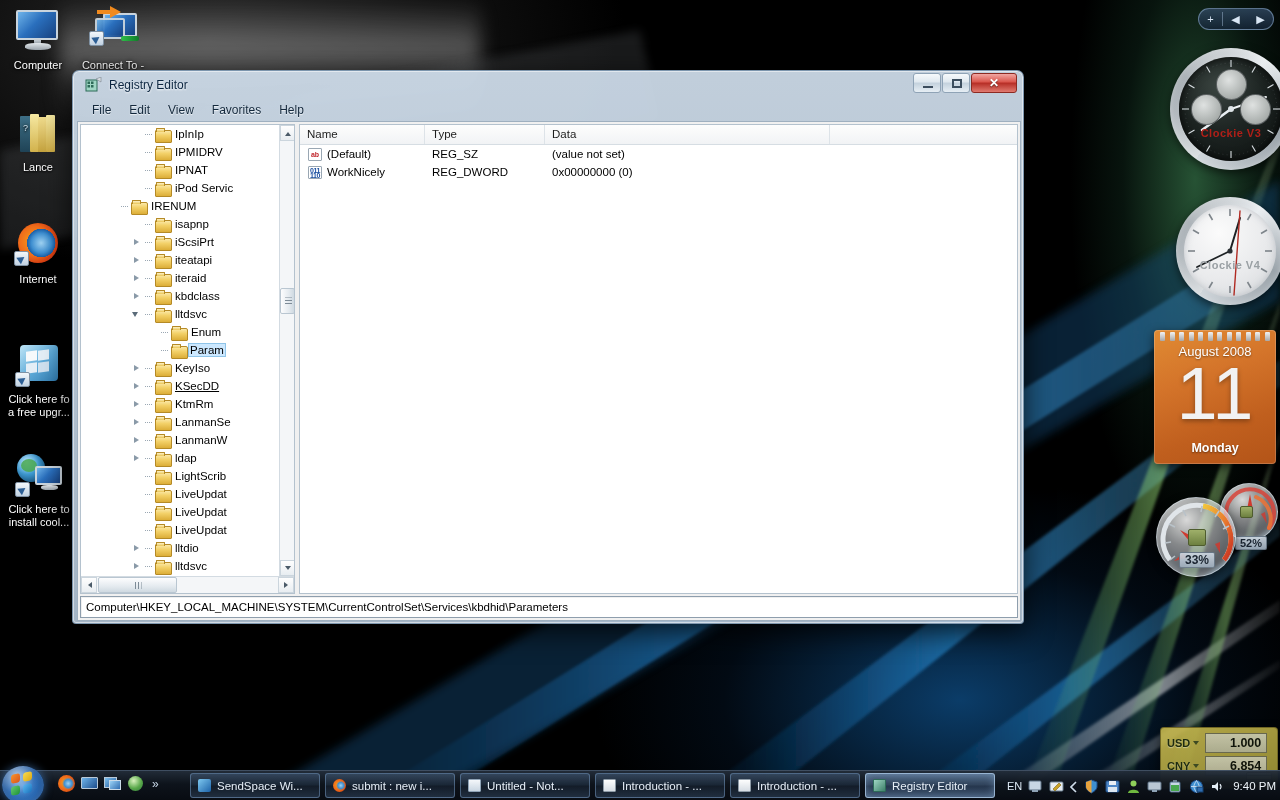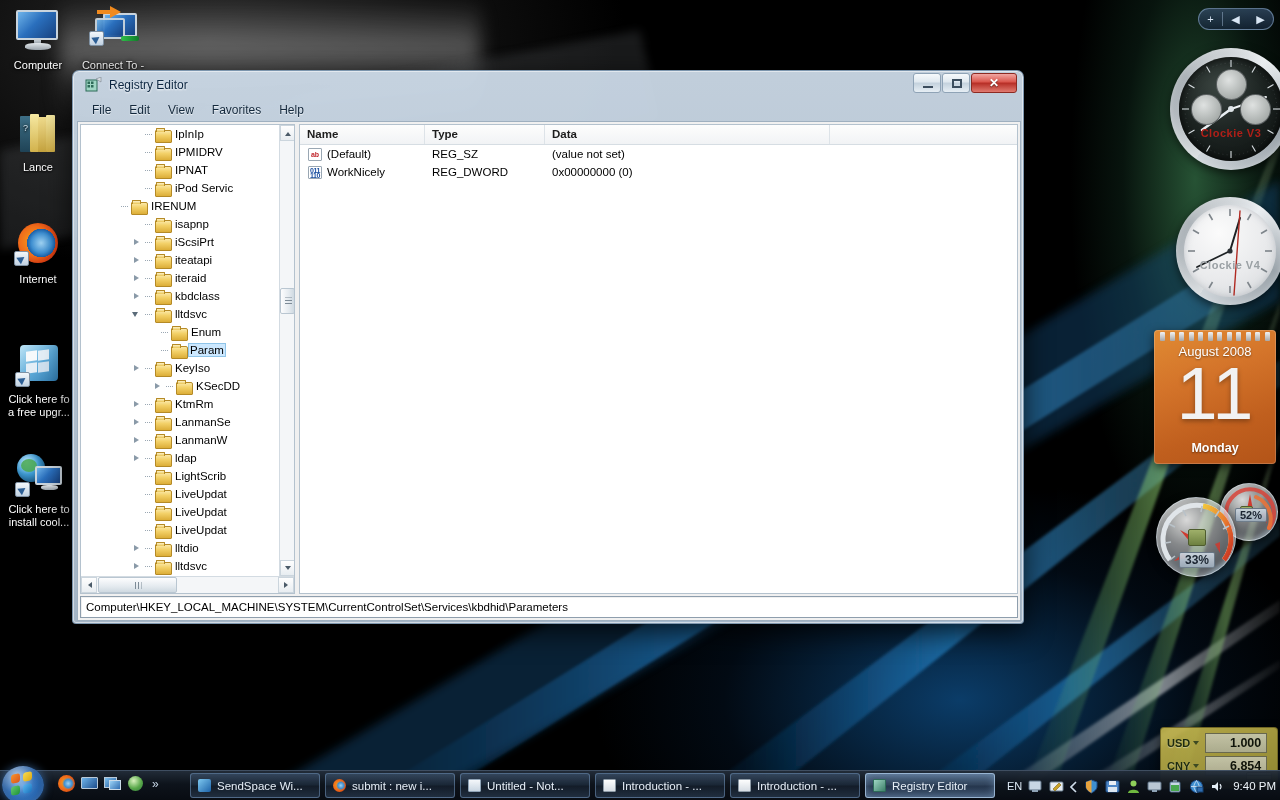--- a/index.html
+++ b/index.html
@@ -219,21 +219,21 @@
     width: 7px; height: 7px;
     background: repeating-linear-gradient(90deg,#7d8b97 0 1px, transparent 1px 3px);
   }
   .splitter { width: 4px; flex: 0 0 4px; background: transparent; cursor: col-resize; }
 
   
   #listpane {
     flex: 1 1 auto; background: #fff; border: 1px solid #b4c2ce; margin: 2px 2px 0 0;
     position: relative; overflow: hidden;
   }
-  #listheader { display: flex; height: 20px; background: linear-gradient(180deg,#fdfdfd,#f1f3f5); border-bottom: 1px solid #d6dde3; font-weight: bold; }
+  #listheader { display: flex; height: 20px; background: linear-gradient(180deg,#fdfdfd,#f1f3f5); border-bottom: 1px solid #d6dde3; }
   #listheader .col {
     font-size: 11.5px; color: #1d1d1d; padding: 3px 0 0 7px;
     border-right: 1px solid #dde3e8; cursor: pointer; user-select: none;
   }
   .col-name { width: 125px; flex: 0 0 125px; }
   .col-type { width: 120px; flex: 0 0 120px; }
   .col-data { width: 285px; flex: 0 0 285px; }
   .col-fill { flex: 1 1 auto; border-right: 0 !important; }
   .lrow { display: flex; height: 18px; align-items: center; font-size: 11.5px; color: #000; }
   .lrow .c-name { width: 125px; flex: 0 0 125px; display: flex; align-items: center; padding-left: 8px; }
@@ -592,21 +592,21 @@
     <div class="gadget" style="left:4px; top:483px; width:126px; height:96px;">
 
       <div class="meter" style="left:66px; top:0px; width:58px; height:58px;">
         <svg width="58" height="58" style="position:absolute;inset:0">
           <path d="M10,44 A24,24 0 1,1 48,44" fill="none" stroke="#d7443a" stroke-width="4" stroke-linecap="round" opacity="0.85"></path>
           <path d="M35,13 A24,24 0 0,1 48,44" fill="none" stroke="#e8733a" stroke-width="4" stroke-linecap="round" opacity="0.9"></path>
           <polygon points="29,10 32,26 26,26" fill="#cf3a2f"></polygon>
           <polygon points="46,40 40,30 44,28" fill="#cf3a2f" opacity="0.8"></polygon>
         </svg>
         <div class="meter-chip" style="left:19px; top:22px; width:13px; height:12px;"></div>
-        <div class="meter-val" style="left:14px; top:24px; width:32px; height:14px; font-size:11px; line-height:13px;">52%</div>
+        <div class="meter-val" style="left:14px; top:52px; width:32px; height:14px; font-size:11px; line-height:13px;">52%</div>
       </div>
 
       <div class="meter" style="left:2px; top:14px; width:80px; height:80px;">
         <svg width="80" height="80" style="position:absolute;inset:0">
           <path d="M13,62 A34,34 0 1,1 67,62" fill="none" stroke="#e0e5e9" stroke-width="5"></path>
           <path d="M46,8 A34,34 0 0,1 67,62" fill="none" stroke="url(#hot)" stroke-width="5"></path>
           <defs>
             <linearGradient id="hot" x1="0" y1="0" x2="1" y2="1">
               <stop offset="0%" stop-color="#f2c73c"></stop>
               <stop offset="55%" stop-color="#e8772c"></stop>
@@ -767,21 +767,21 @@
                 <span class="dots"></span>
                 <span class="folder-ico"></span>
                 <span class="tlabel">Param</span>
               </div>
               <div class="tnode" style="padding-left: 48px;">
                 <span class="twisty closed"></span>
                 <span class="dots"></span>
                 <span class="folder-ico"></span>
                 <span class="tlabel">KeyIso</span>
               </div>
-              <div class="tnode" style="padding-left: 69px;">
+              <div class="tnode" style="padding-left: 48px; text-decoration: underline;">
                 <span class="twisty closed"></span>
                 <span class="dots"></span>
                 <span class="folder-ico"></span>
                 <span class="tlabel">KSecDD</span>
               </div>
               <div class="tnode" style="padding-left: 48px;">
                 <span class="twisty closed"></span>
                 <span class="dots"></span>
                 <span class="folder-ico"></span>
                 <span class="tlabel">KtmRm</span>

